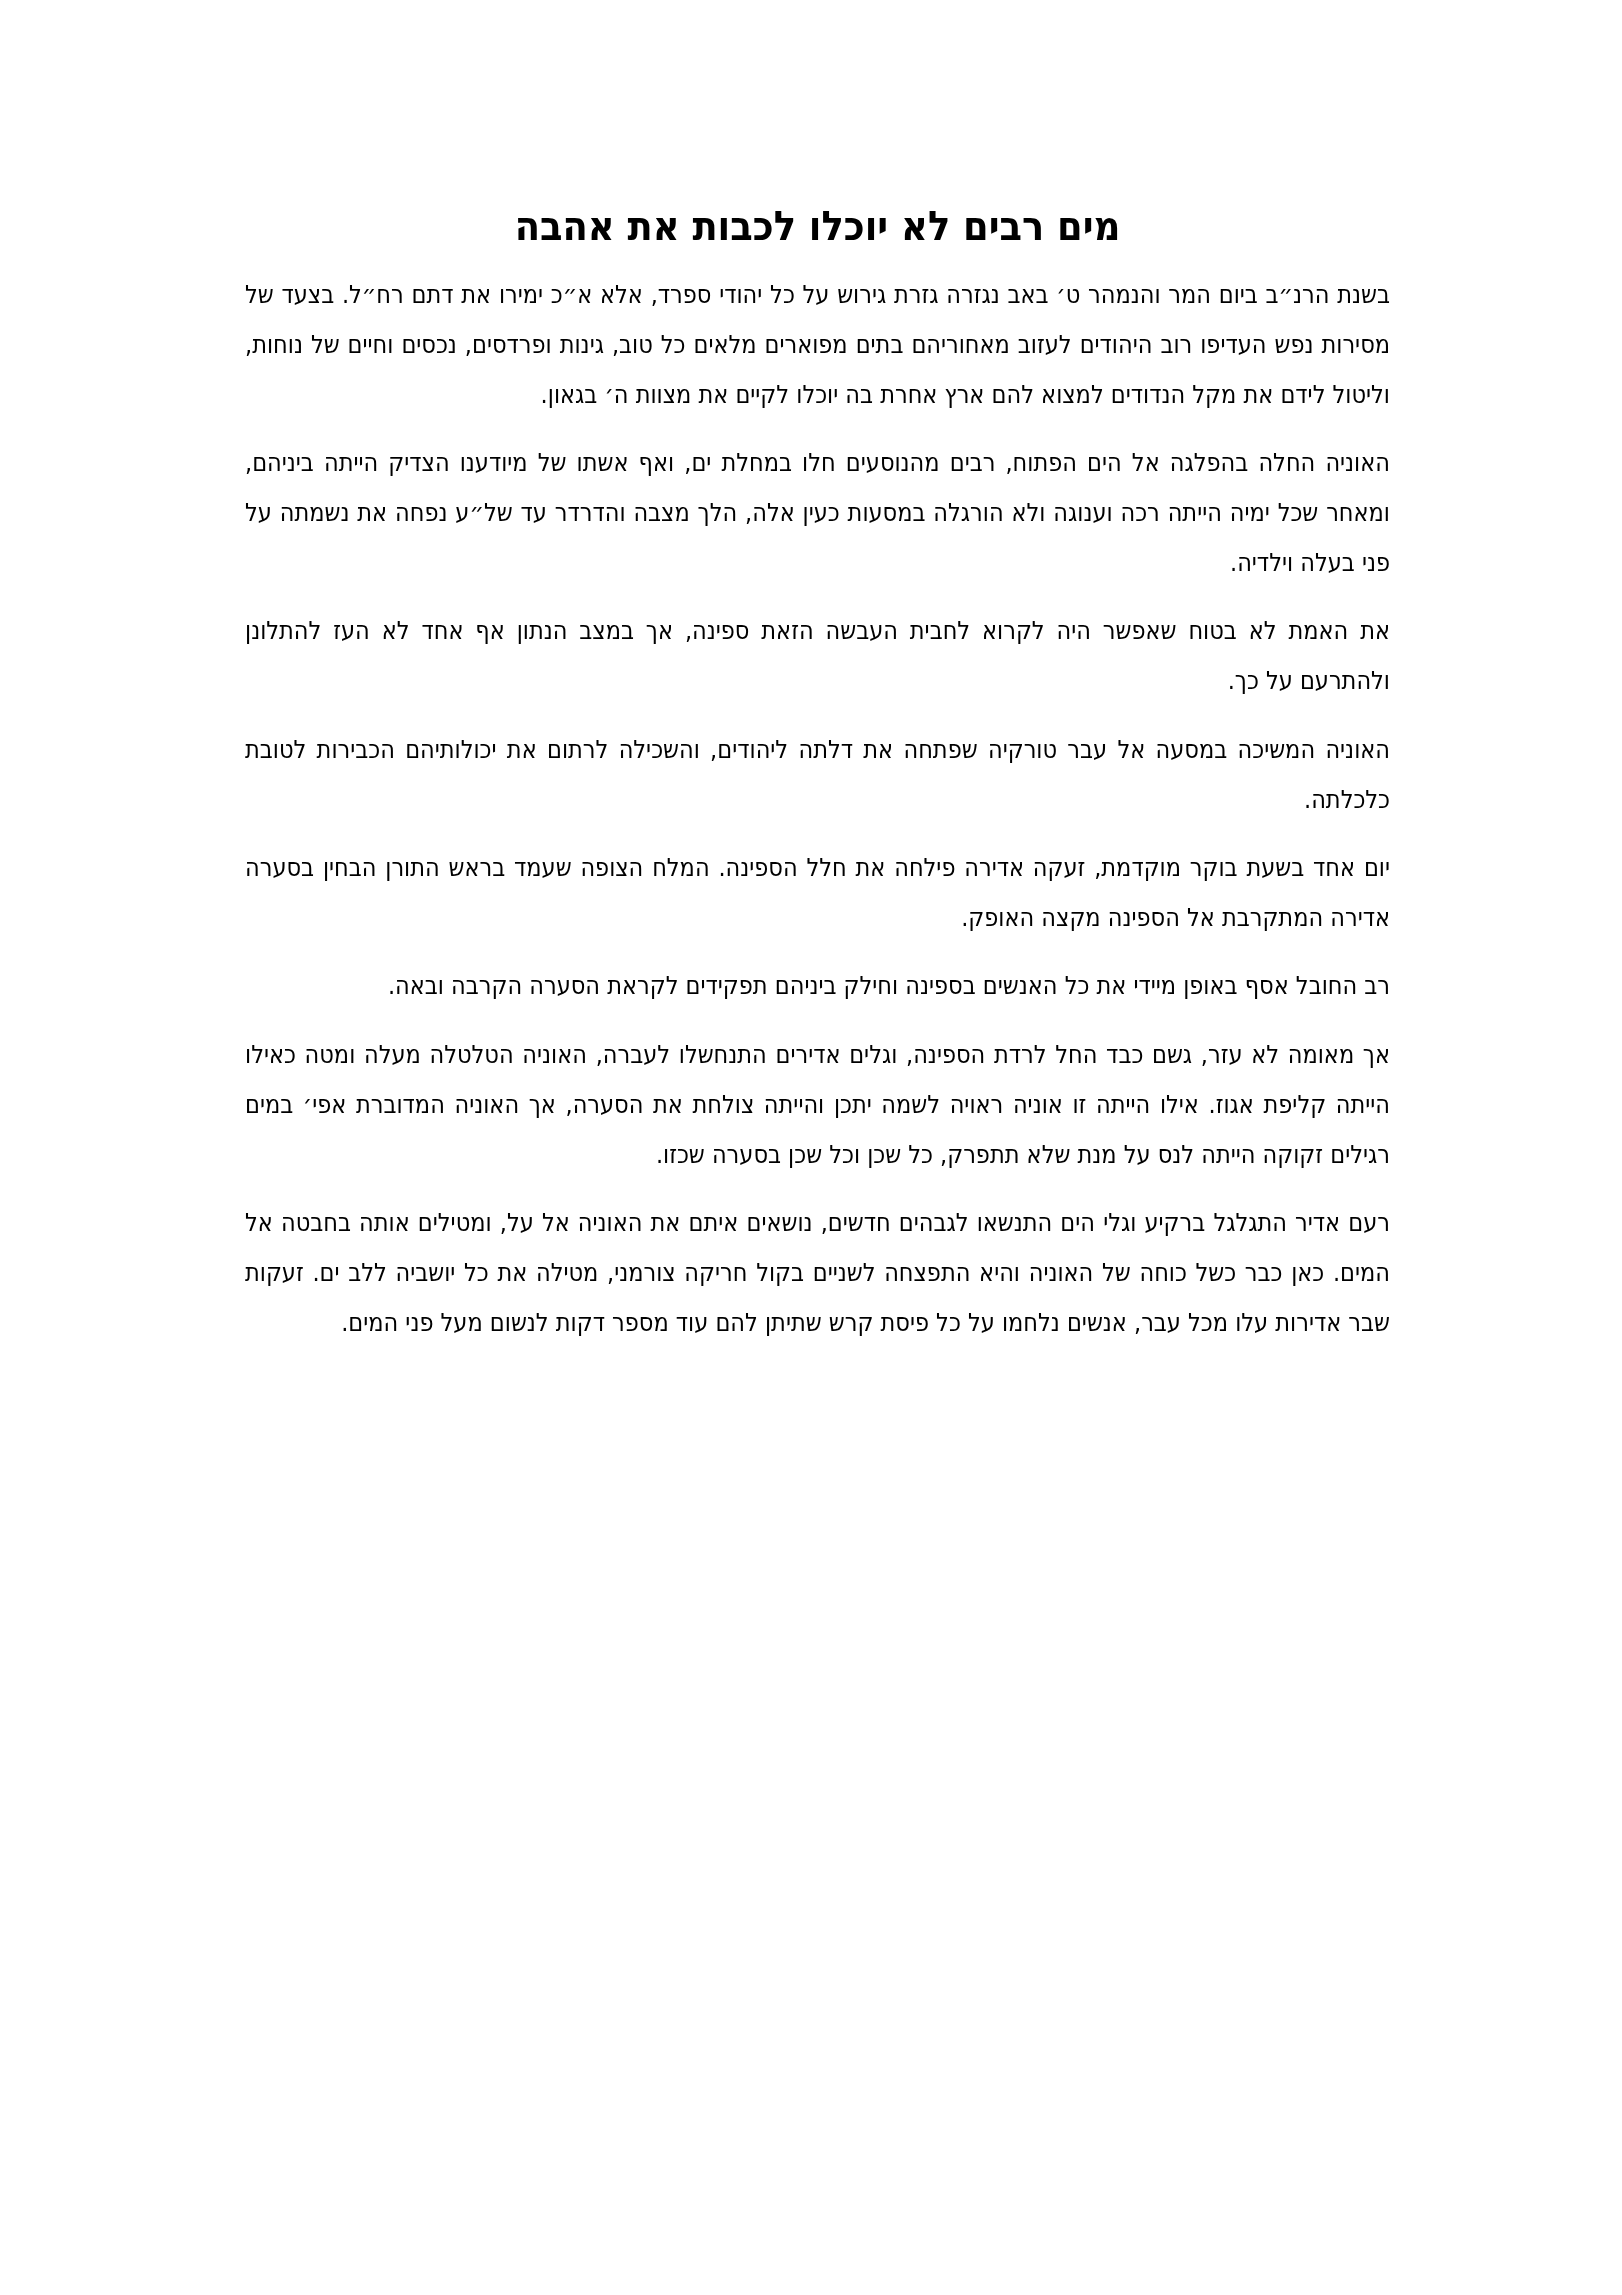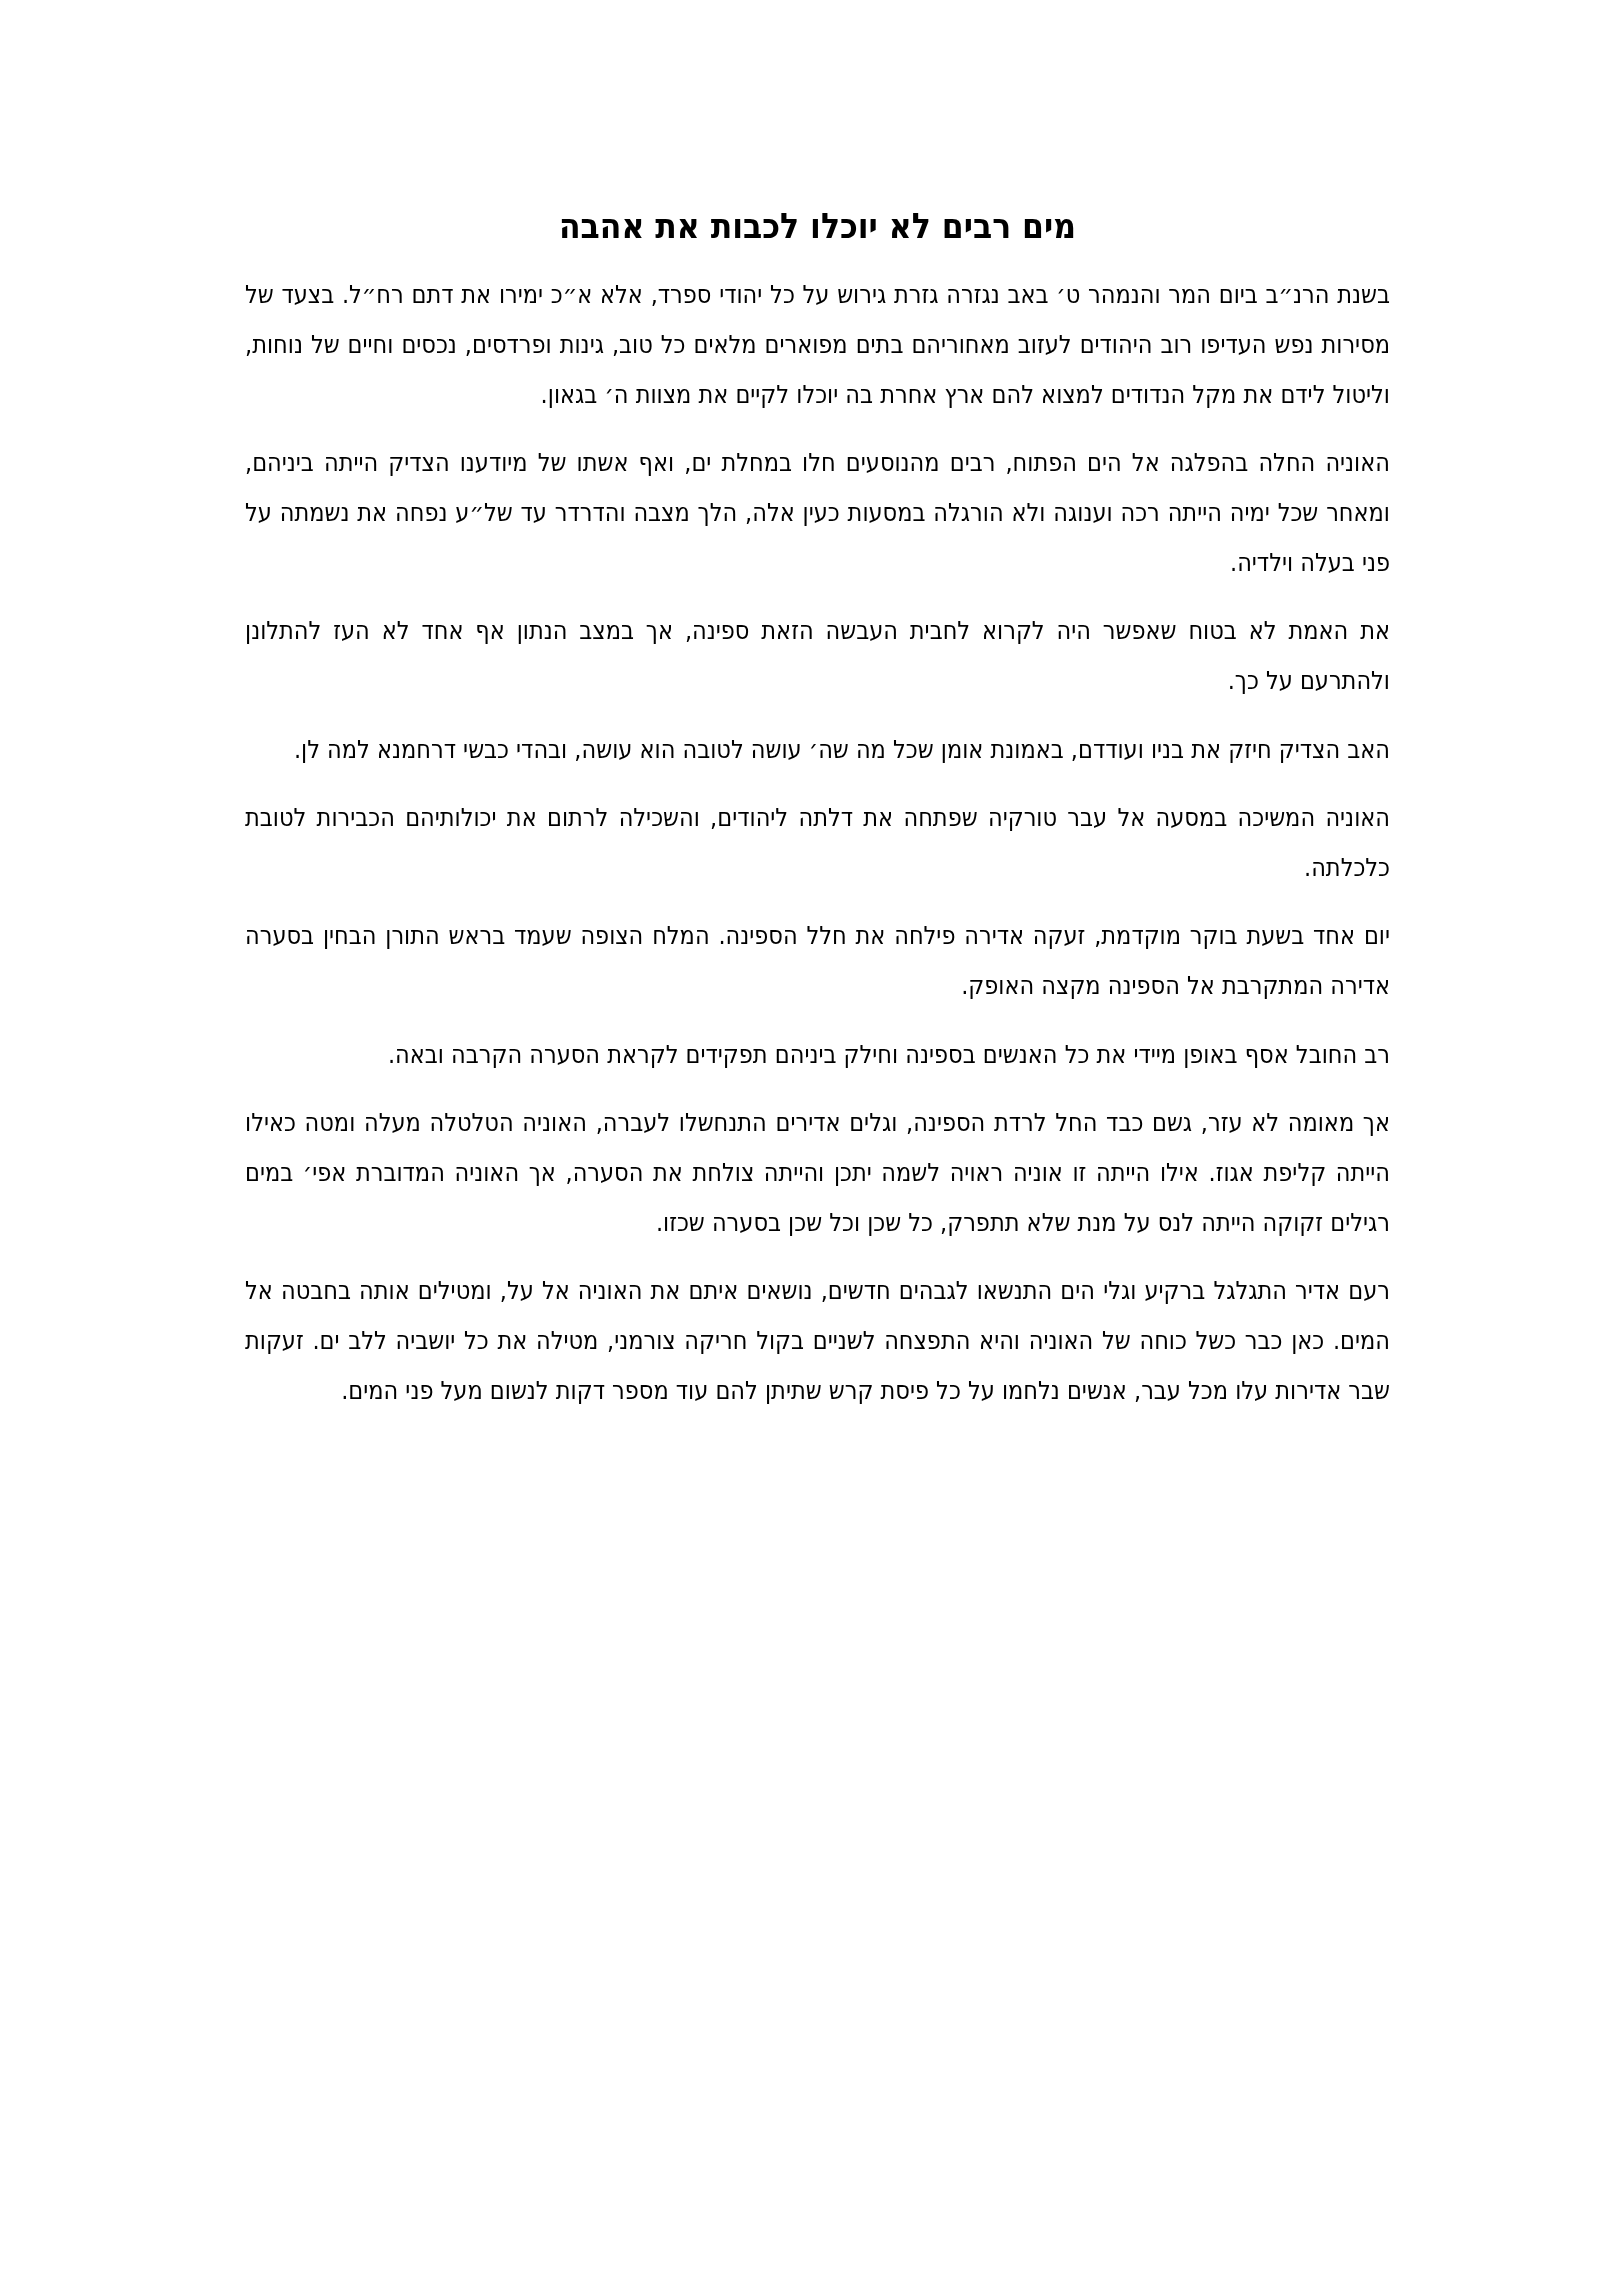--- a/index.html
+++ b/index.html
@@ -19,21 +19,21 @@
       position: absolute;
       left: 245px;
       top: 190px;
       width: 1145px;
       direction: rtl;
       text-align: justify;
     }
     .title {
       text-align: center;
       font-weight: bold;
-      font-size: 35px;
+      font-size: 41px;
       line-height: 72px;
       margin: 0 0 7.9px 0;
       letter-spacing: 0px;
     }
     .para {
       font-size: 25px;
       line-height: 50px;
       margin: 0 0 18.3px 0;
       text-align: justify;
       text-align-last: right;
@@ -41,20 +41,19 @@
     }
   </style>
 </head>
 <body>
 
 <div class="page">
   <h1 class="title">מים רבים לא יוכלו לכבות את אהבה</h1>
   <p class="para">בשנת הרנ״ב ביום המר והנמהר ט׳ באב נגזרה גזרת גירוש על כל יהודי ספרד, אלא א״כ ימירו את דתם רח״ל. בצעד של מסירות נפש העדיפו רוב היהודים לעזוב מאחוריהם בתים מפוארים מלאים כל טוב, גינות ופרדסים, נכסים וחיים של נוחות, וליטול לידם את מקל הנדודים למצוא להם ארץ אחרת בה יוכלו לקיים את מצוות ה׳ בגאון.</p>
   <p class="para">האוניה החלה בהפלגה אל הים הפתוח, רבים מהנוסעים חלו במחלת ים, ואף אשתו של מיודענו הצדיק הייתה ביניהם, ומאחר שכל ימיה הייתה רכה וענוגה ולא הורגלה במסעות כעין אלה, הלך מצבה והדרדר עד של״ע נפחה את נשמתה על פני בעלה וילדיה.</p>
   <p class="para">את האמת לא בטוח שאפשר היה לקרוא לחבית העבשה הזאת ספינה, אך במצב הנתון אף אחד לא העז להתלונן ולהתרעם על כך.</p>
-  <p class="para">האב הצדיק חיזק את בניו ועודדם, באמונת אומן שכל מה שה׳ עושה לטובה הוא עושה, ובהדי כבשי דרחמנא למה לן.</p>
   <p class="para">האוניה המשיכה במסעה אל עבר טורקיה שפתחה את דלתה ליהודים, והשכילה לרתום את יכולותיהם הכבירות לטובת כלכלתה.</p>
   <p class="para">יום אחד בשעת בוקר מוקדמת, זעקה אדירה פילחה את חלל הספינה. המלח הצופה שעמד בראש התורן הבחין בסערה אדירה המתקרבת אל הספינה מקצה האופק.</p>
   <p class="para">רב החובל אסף באופן מיידי את כל האנשים בספינה וחילק ביניהם תפקידים לקראת הסערה הקרבה ובאה.</p>
   <p class="para">אך מאומה לא עזר, גשם כבד החל לרדת הספינה, וגלים אדירים התנחשלו לעברה, האוניה הטלטלה מעלה ומטה כאילו הייתה קליפת אגוז. אילו הייתה זו אוניה ראויה לשמה יתכן והייתה צולחת את הסערה, אך האוניה המדוברת אפי׳ במים רגילים זקוקה הייתה לנס על מנת שלא תתפרק, כל שכן וכל שכן בסערה שכזו.</p>
   <p class="para">רעם אדיר התגלגל ברקיע וגלי הים התנשאו לגבהים חדשים, נושאים איתם את האוניה אל על, ומטילים אותה בחבטה אל המים. כאן כבר כשל כוחה של האוניה והיא התפצחה לשניים בקול חריקה צורמני, מטילה את כל יושביה ללב ים. זעקות שבר אדירות עלו מכל עבר, אנשים נלחמו על כל פיסת קרש שתיתן להם עוד מספר דקות לנשום מעל פני המים.</p>
 </div>
 
 
 </body></html>

